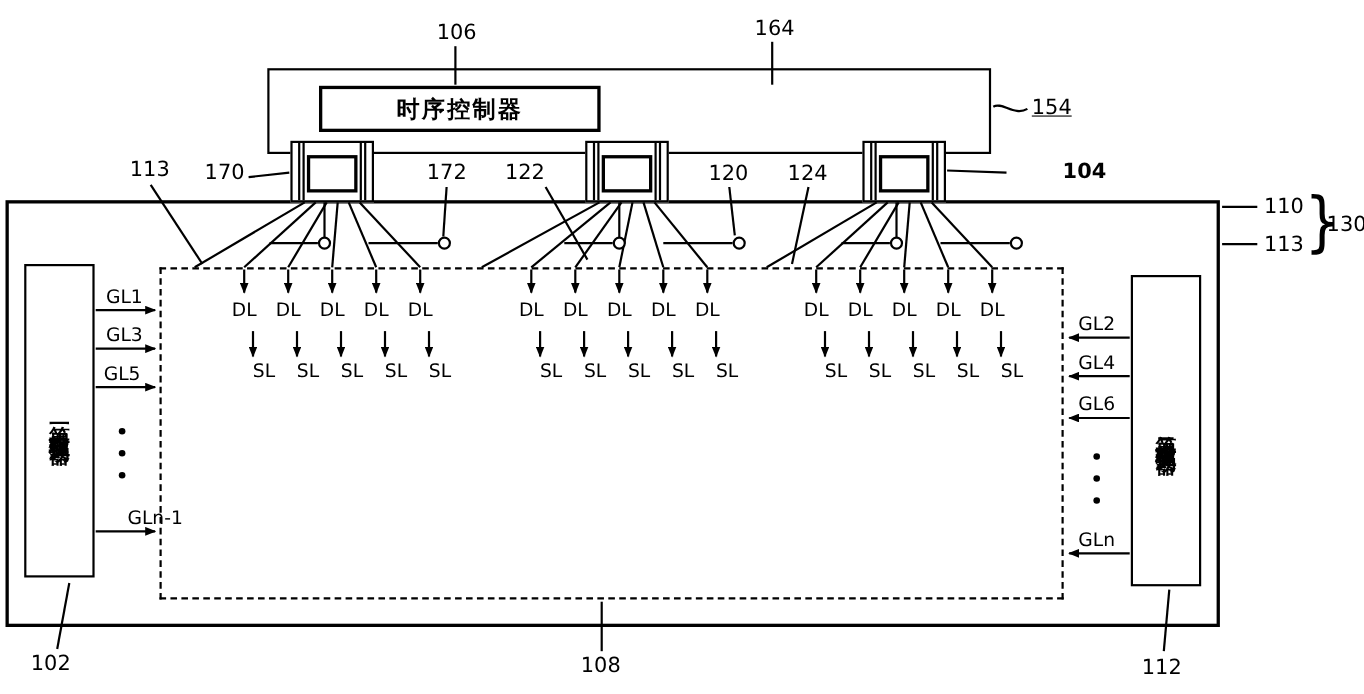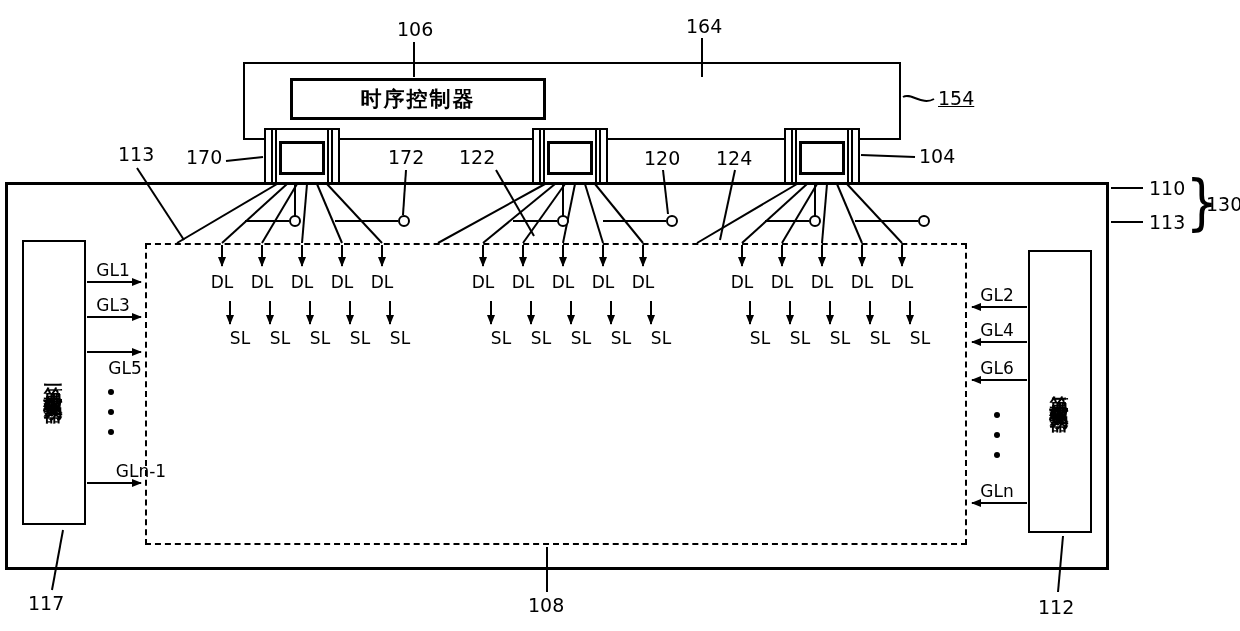--- a/index.html
+++ b/index.html
@@ -177,34 +177,34 @@
     <span class="ref" style="left:397px; top:18px;">106</span>
     <span class="ref" style="left:686px; top:15px;">164</span>
     <span class="ref" style="left:938px; top:87px;text-decoration:underline;">154</span>
 
     <span class="ref" style="left:118px; top:143px;">113</span>
     <span class="ref" style="left:186px; top:146px;">170</span>
     <span class="ref" style="left:388px; top:146px;">172</span>
     <span class="ref" style="left:459px; top:146px;">122</span>
     <span class="ref" style="left:644px; top:147px;">120</span>
     <span class="ref" style="left:716px; top:147px;">124</span>
-    <span class="ref" style="left:919px; top:145px;">104</span>
+    <span class="ref" style="left:966px; top:145px;font-weight:bold;">104</span>
 
     <span class="ref" style="left:1149px; top:177px;">110</span>
     <span class="ref" style="left:1149px; top:211px;">113</span>
     <span class="brace" style="left:1183px; top:172px;">}</span>
     <span class="ref" style="left:1206px; top:193px;">130</span>
 
-    <span class="ref" style="left:28px;  top:592px;">117</span>
+    <span class="ref" style="left:28px;  top:592px;">102</span>
     <span class="ref" style="left:528px; top:594px;">108</span>
     <span class="ref" style="left:1038px; top:596px;">112</span>
 
     <span class="gl" style="left:113px; top:260px;">GL1</span>
     <span class="gl" style="left:113px; top:295px;">GL3</span>
-    <span class="gl" style="left:125px; top:330px;margin-top:28px;">GL5</span>
+    <span class="gl" style="left:111px; top:330px;">GL5</span>
     <span class="gl" style="left:113px; top:461px;margin-left:28px;">GLn-1</span>
 
     <span class="gl" style="left:997px; top:285px;">GL2</span>
     <span class="gl" style="left:997px; top:320px;">GL4</span>
     <span class="gl" style="left:997px; top:358px;">GL6</span>
     <span class="gl" style="left:997px; top:481px;">GLn</span>
   <span class="sig" style="left: 222px; top: 272px;">DL</span>
       <span class="sig" style="left: 240px; top: 328px;">SL</span>
       <span class="sig" style="left: 262px; top: 272px;">DL</span>
       <span class="sig" style="left: 280px; top: 328px;">SL</span>

